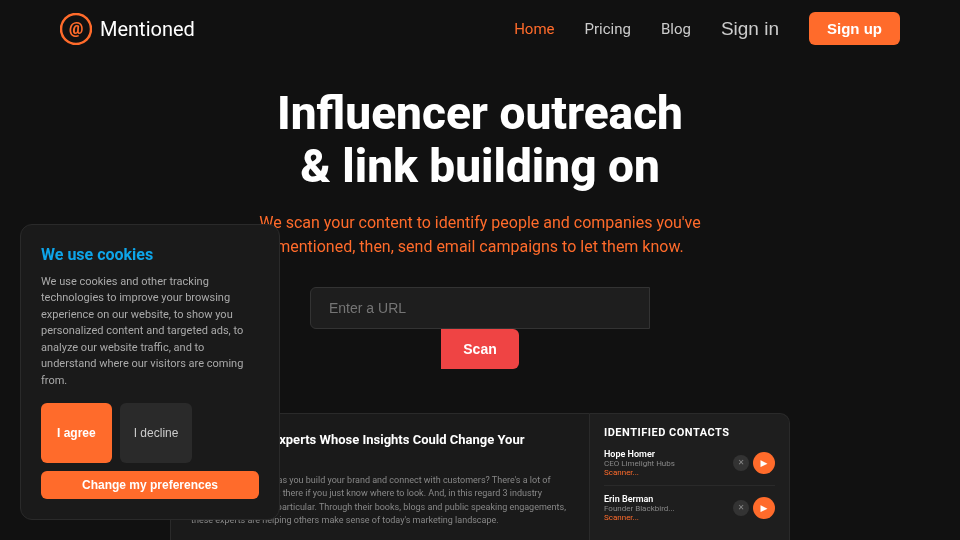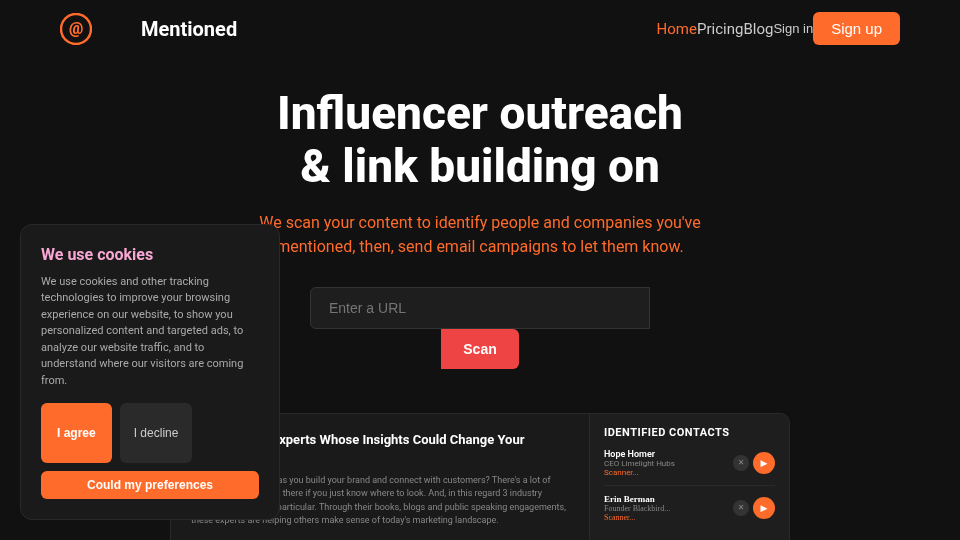--- a/index.html
+++ b/index.html
@@ -25,49 +25,49 @@
       display: flex;
       align-items: center;
       gap: 8px;
     }
     .logo-icon {
       width: 32px;
       height: 32px;
     }
     .logo-text {
       font-size: 20px;
-      font-weight: 700;
-      color: #fff;
-      margin-left: 41px;
+      font-weight: 400;
+      color: #fff;
     }
     .nav-links {
       display: flex;
       align-items: center;
+      gap: 30px;
     }
     .nav-link {
       color: #ccc;
       text-decoration: none;
       font-size: 15px;
     }
     .nav-link.active { color: #ff6b2b; }
     .btn-signin {
       color: #ccc;
       background: none;
       border: none;
-      font-size: 13px;
+      font-size: 19px;
       cursor: pointer;
     }
     .btn-signup {
       background: #ff6b2b;
       color: #fff;
       border: none;
       border-radius: 6px;
       padding: 8px 18px;
       font-size: 15px;
-      font-weight: 400;
+      font-weight: 700;
       cursor: pointer;
     }
 
     
     .hero {
       text-align: center;
       padding: 30px 20px 20px;
     }
     .hero h1 {
       font-size: 46px;
@@ -172,21 +172,21 @@
       letter-spacing: 0.5px;
     }
     .contact-item {
       display: flex;
       align-items: center;
       justify-content: space-between;
       margin-bottom: 8px;
       padding-bottom: 8px;
       border-bottom: 1px solid #2a2a2a;
     }
-    .contact-item:last-child { border-bottom: none; margin-bottom: 16px; font-family: Liberation Serif, serif; }
+    .contact-item:last-child { border-bottom: none; margin-bottom: 16px; }
     .contact-info { flex: 1; }
     .contact-name { font-size: 9px; font-weight: 600; color: #fff; }
     .contact-title { font-size: 8px; color: #888; }
     .contact-link { font-size: 8px; color: #ff6b2b; }
     .contact-actions {
       display: flex;
       gap: 4px;
       align-items: center;
     }
     .contact-x {
@@ -222,21 +222,21 @@
       width: 260px;
       background: #1a1a1a;
       border-radius: 12px;
       padding: 20px;
       z-index: 100;
       border: 1px solid #2a2a2a;
     }
     .cookie-title {
       font-size: 16px;
       font-weight: 700;
-      color: #f9a8d4;
+      color: #0ea5e9;
       margin-bottom: 10px;
     }
     .cookie-text {
       font-size: 11px;
       color: #aaa;
       line-height: 1.5;
       margin-bottom: 14px;
     }
     .cookie-btns {
       display: flex;
@@ -344,14 +344,14 @@
   </div>
 </div>
 
 <div class="cookie-banner">
   <div class="cookie-title">We use cookies</div>
   <div class="cookie-text">We use cookies and other tracking technologies to improve your browsing experience on our website, to show you personalized content and targeted ads, to analyze our website traffic, and to understand where our visitors are coming from.</div>
   <div class="cookie-btns">
     <button class="btn-agree">I agree</button>
     <button class="btn-decline">I decline</button>
   </div>
-  <button class="btn-prefs">Could my preferences</button>
+  <button class="btn-prefs">Change my preferences</button>
 </div>
 
 </body></html>

